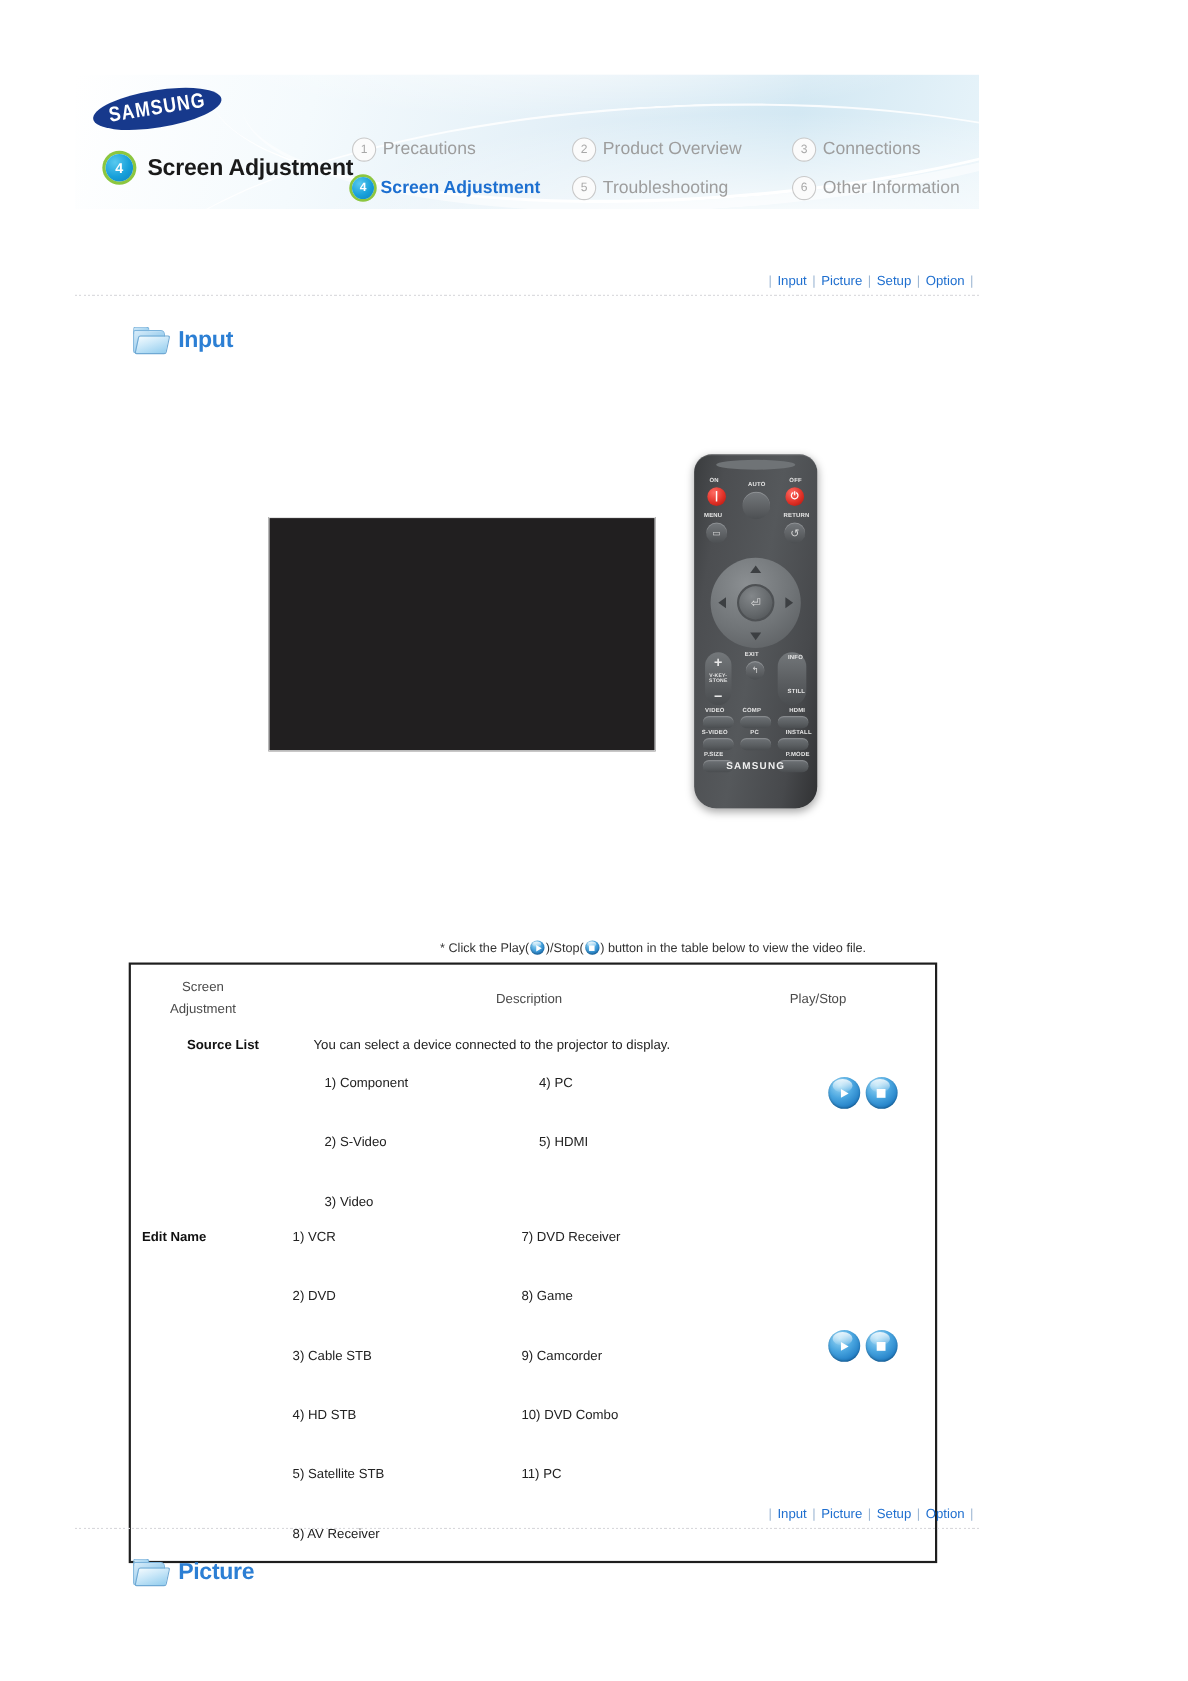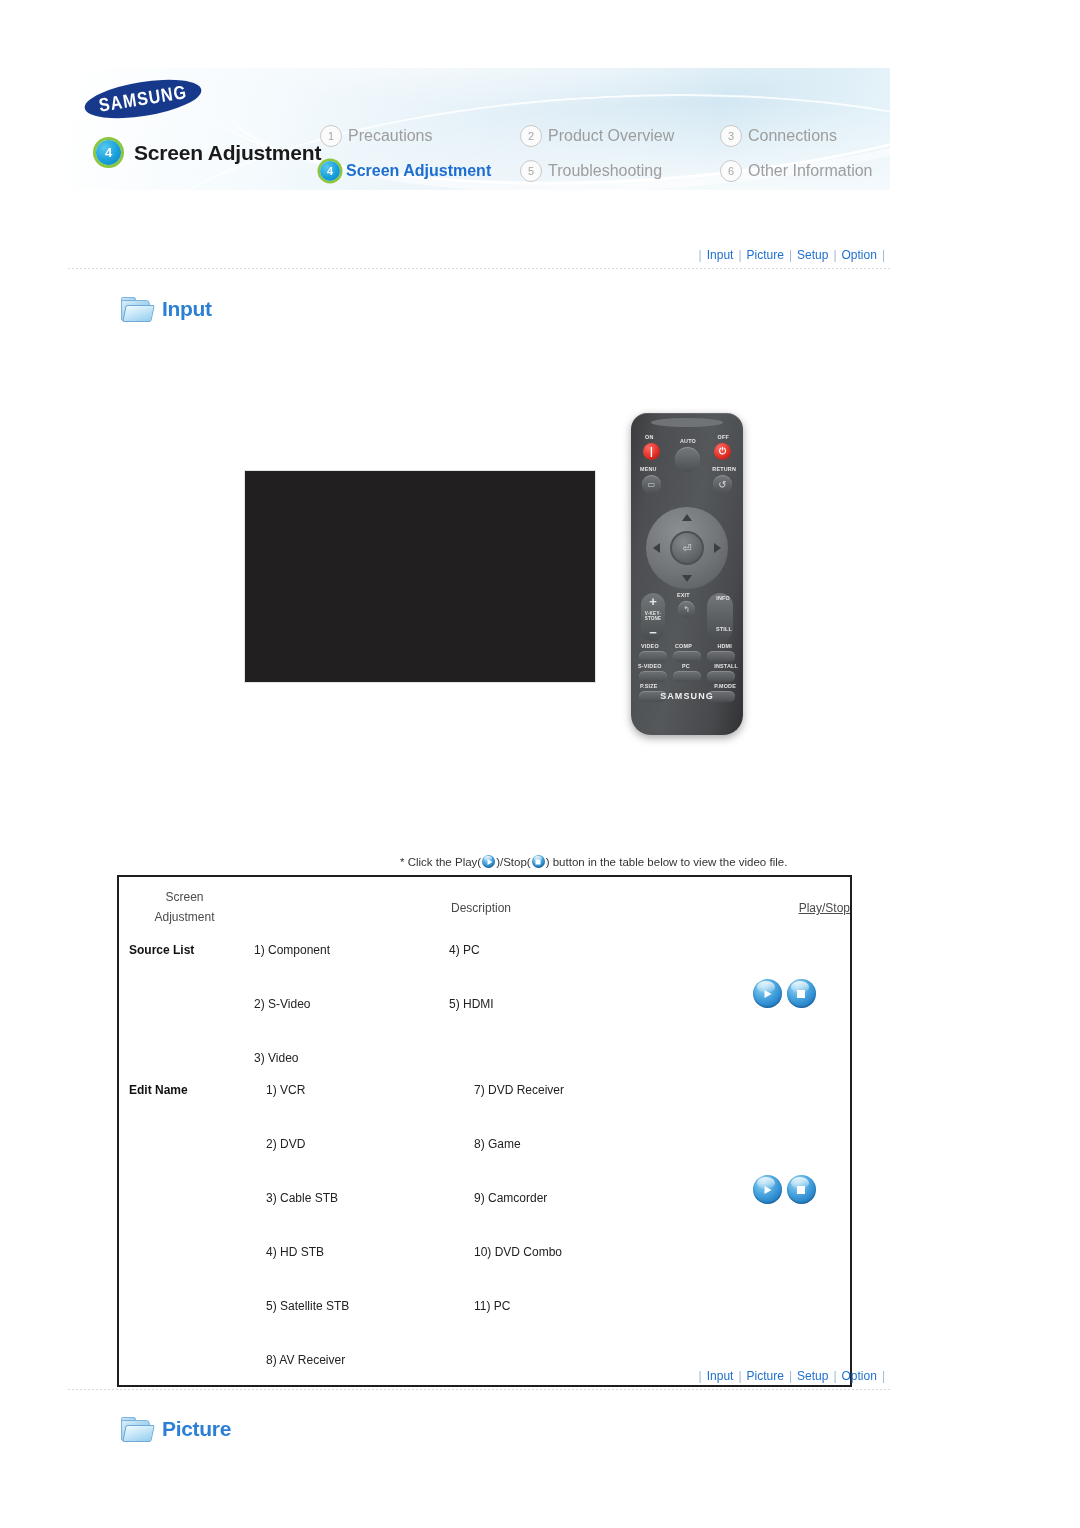--- a/index.html
+++ b/index.html
@@ -438,21 +438,21 @@
   }
   .tbl-head {
     display: flex;
     align-items: center;
     height: 62px;
     font-size: 12px;
     color: #4a4a4a;
   }
   .col-a { width: 125px; text-align: center; flex: none; padding-left: 6px; box-sizing: border-box; }
   .col-b { flex: 1; }
-  .col-c { width: 132px; text-align: right; flex: none; text-decoration: underline; }
+  .col-c { width: 132px; text-align: left; flex: none; }
   .tbl-head .col-a { line-height: 1.65; text-align: center; }
   .tbl-head .col-b { text-align: center; }
 
   .row {
     display: flex;
     font-size: 12px;
     color: #222;
   }
   .row .col-a {
     font-weight: bold;
@@ -465,21 +465,21 @@
   .row .col-c { display: flex; align-items: center; justify-content: center; gap: 5px; }
   .desc-line { margin-bottom: 20px; }
   .dev-grid {
     display: grid;
     grid-template-columns: 155px auto;
     row-gap: 11px;
     padding-left: 10px;
     gap: 40px;
   }
   .dev-grid.indent { padding-left: 22px; grid-template-columns: 168px auto; }
-  .block-sourcelist { padding-bottom: 14px; }
+  .block-sourcelist { padding-bottom: 14px; margin-left: 41px; }
   .block-editname  { padding-bottom: 18px; }
 </style>
 </head>
 <body>
 
 <div class="banner">
   <div class="swoosh1"></div>
   <div class="swoosh2"></div>
   <div class="swoosh3"></div>
 
@@ -624,20 +624,21 @@
       <div>Screen</div>
       <div>Adjustment</div>
     </div>
     <div class="col-b">Description</div>
     <div class="col-c">Play/Stop</div>
   </div>
 
   <div class="row block-sourcelist">
     <div class="col-a">Source List</div>
     <div class="col-b">
+      <div class="desc-line">You can select a device connected to the projector to display.</div>
       <div class="dev-grid">
         <div>1) Component</div>
         <div>4) PC</div>
         <div>2) S-Video</div>
         <div>5) HDMI</div>
         <div>3) Video</div>
         <div></div>
       </div>
     </div>
     <div class="col-c" style="padding-top:40px; align-items:flex-start;">

